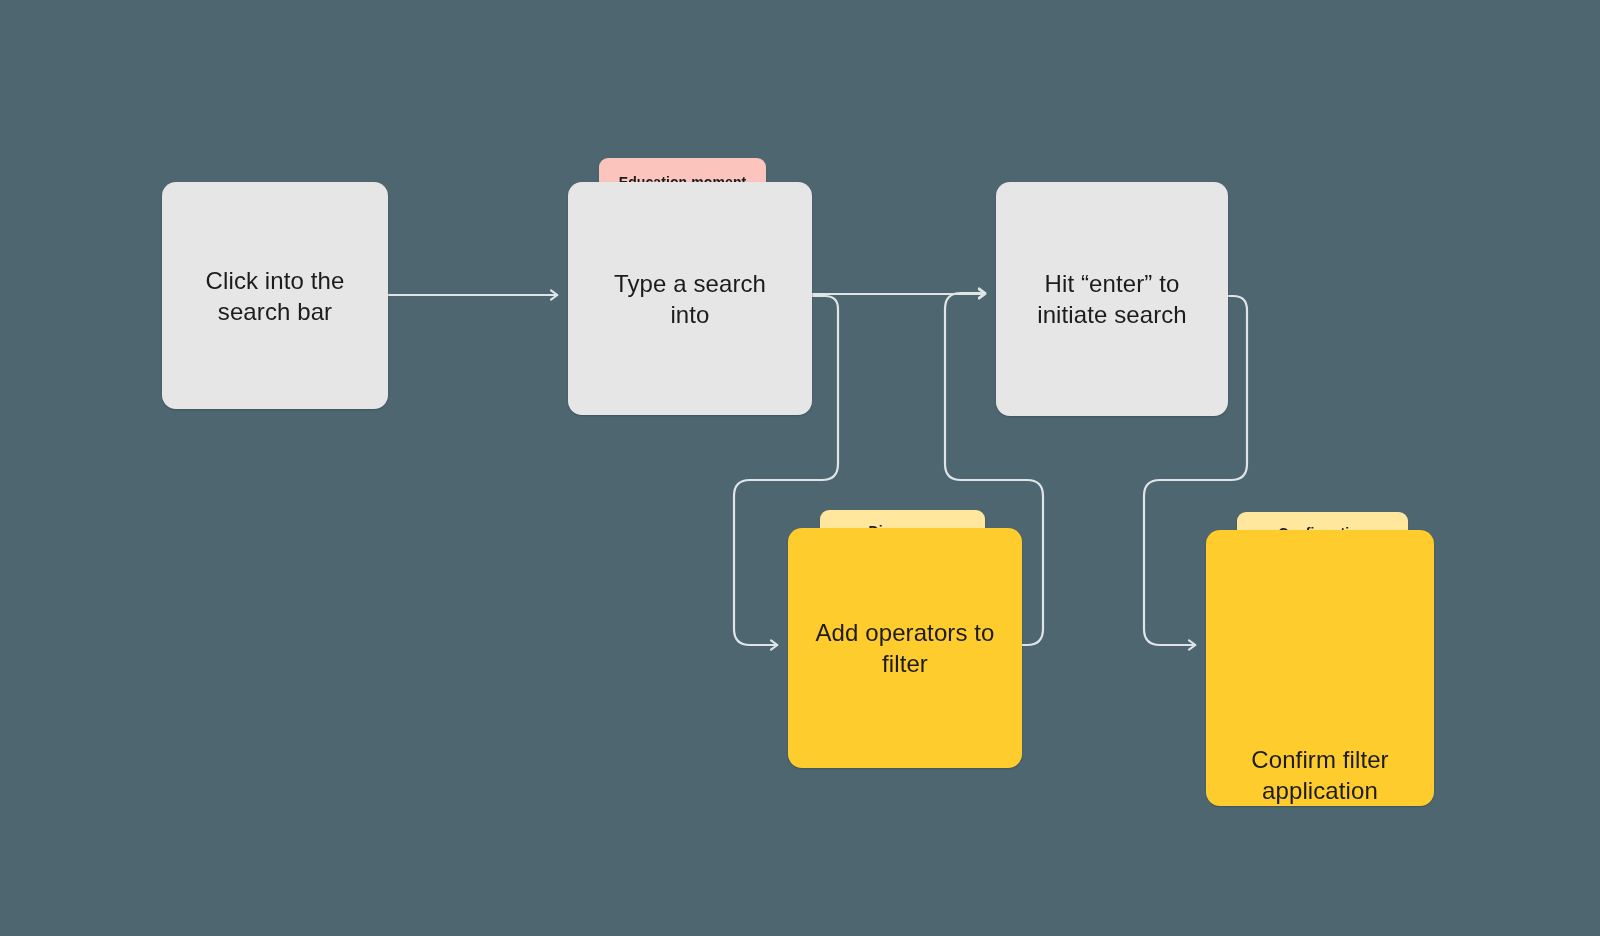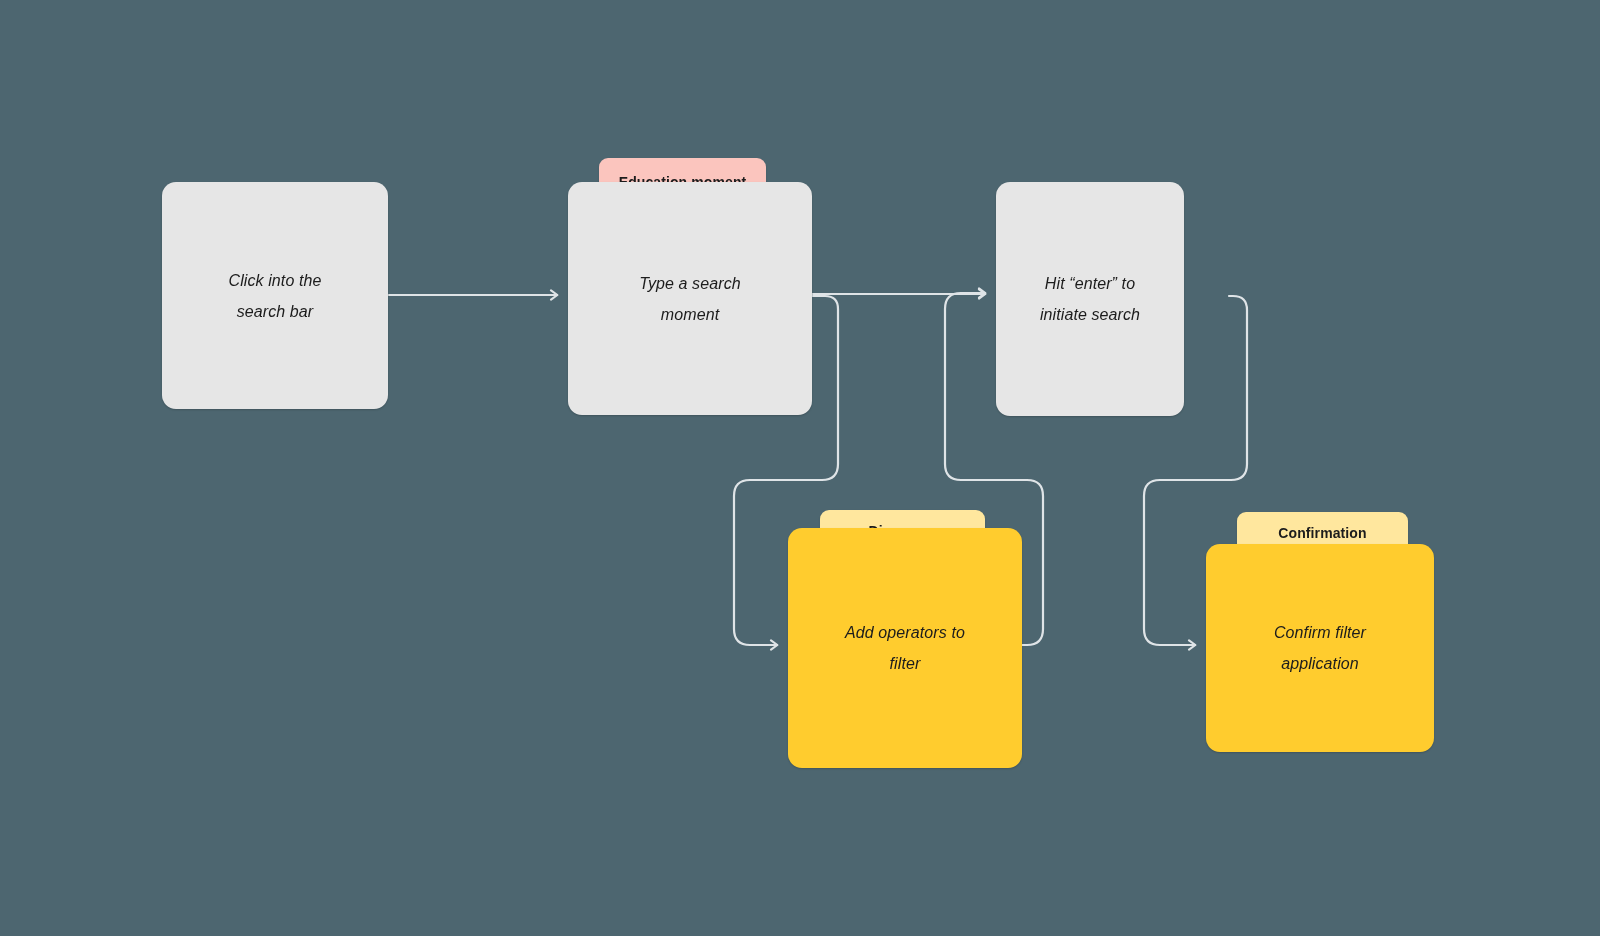--- a/index.html
+++ b/index.html
@@ -39,29 +39,28 @@
     justify-content: center;
     box-shadow: 0 1px 2px rgba(0,0,0,0.18);
   }
   .node.gray {
     background: #e6e6e6;
   }
   .node.yellow {
     background: #ffcc2e;
   }
   .node-label {
-    font-size: 16px;
+    font-size: 24px;
     line-height: 31px;
     color: #1c1c1c;
     text-align: center;
     letter-spacing: 0.1px;
     padding: 0 18px;
     white-space: pre-line;
     font-weight: 400;
-    font-style: italic;
   }
 
   .tag {
     position: absolute;
     border-radius: 9px 9px 6px 6px;
     display: flex;
     align-items: center;
     justify-content: center;
     box-sizing: border-box;
     box-shadow: 0 1px 2px rgba(0,0,0,0.14);
@@ -132,37 +131,37 @@
   <div class="node gray" style="left:162px; top:182px; width:226px; height:227px;">
     <div class="node-label">Click into the
 search bar</div>
   </div>
 
   <div class="tag pink" style="left:599px; top:158px; width:167px; height:47px;">
     <span class="tag-label">Education moment</span>
   </div>
   <div class="node gray" style="left:568px; top:182px; width:244px; height:233px;">
     <div class="node-label">Type a search
-moment</div>
+into</div>
   </div>
 
-  <div class="node gray" style="left:996px; top:182px; width:188px; height:234px;">
+  <div class="node gray" style="left:996px; top:182px; width:232px; height:234px;">
     <div class="node-label">Hit “enter” to
 initiate search</div>
   </div>
 
   <div class="tag cream" style="left:820px; top:510px; width:165px; height:42px;">
     <span class="tag-label">Discovery</span>
   </div>
   <div class="node yellow" style="left:788px; top:528px; width:234px; height:240px;">
     <div class="node-label">Add operators to
 filter</div>
   </div>
 
   <div class="tag cream" style="left:1237px; top:512px; width:171px; height:42px;">
     <span class="tag-label">Confirmation</span>
   </div>
-  <div class="node yellow" style="left:1206px; top:544px; width:228px; height:208px;">
+  <div class="node yellow" style="left:1206px; top:530px; width:228px; height:276px;align-items:flex-end;">
     <div class="node-label">Confirm filter
 application</div>
   </div>
 
 </div>
 
 </body></html>

